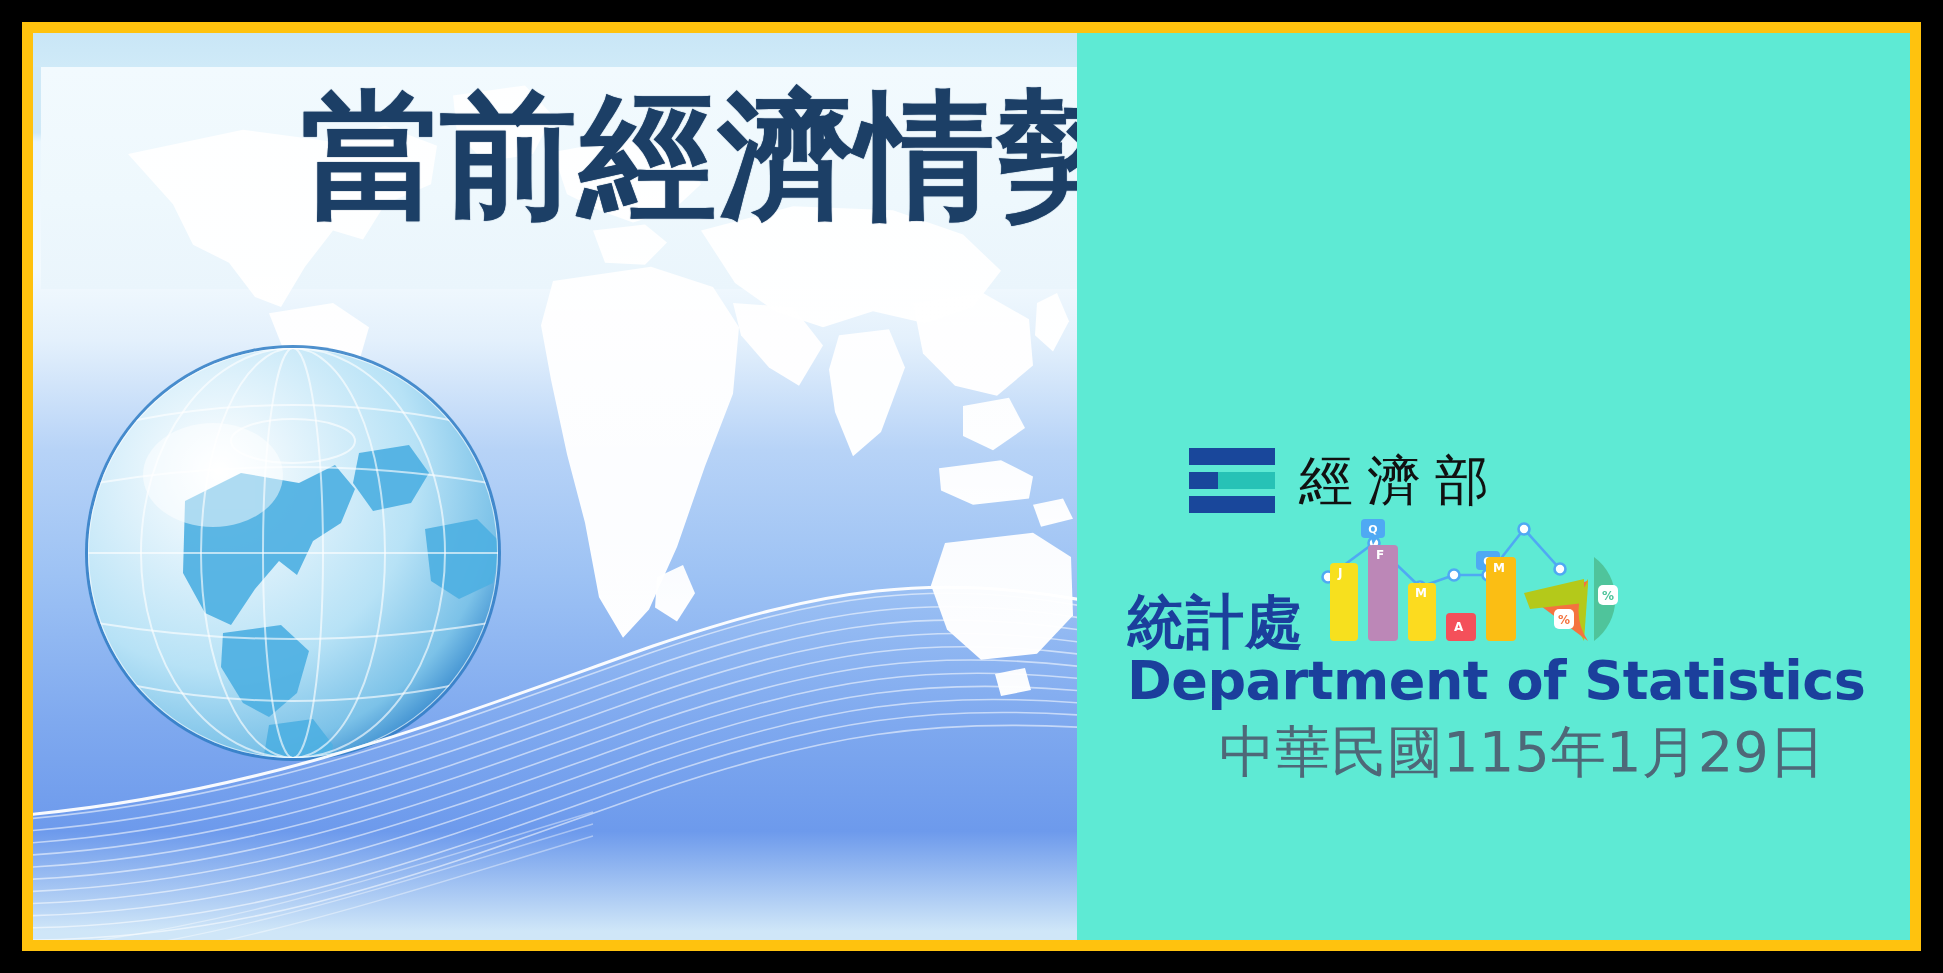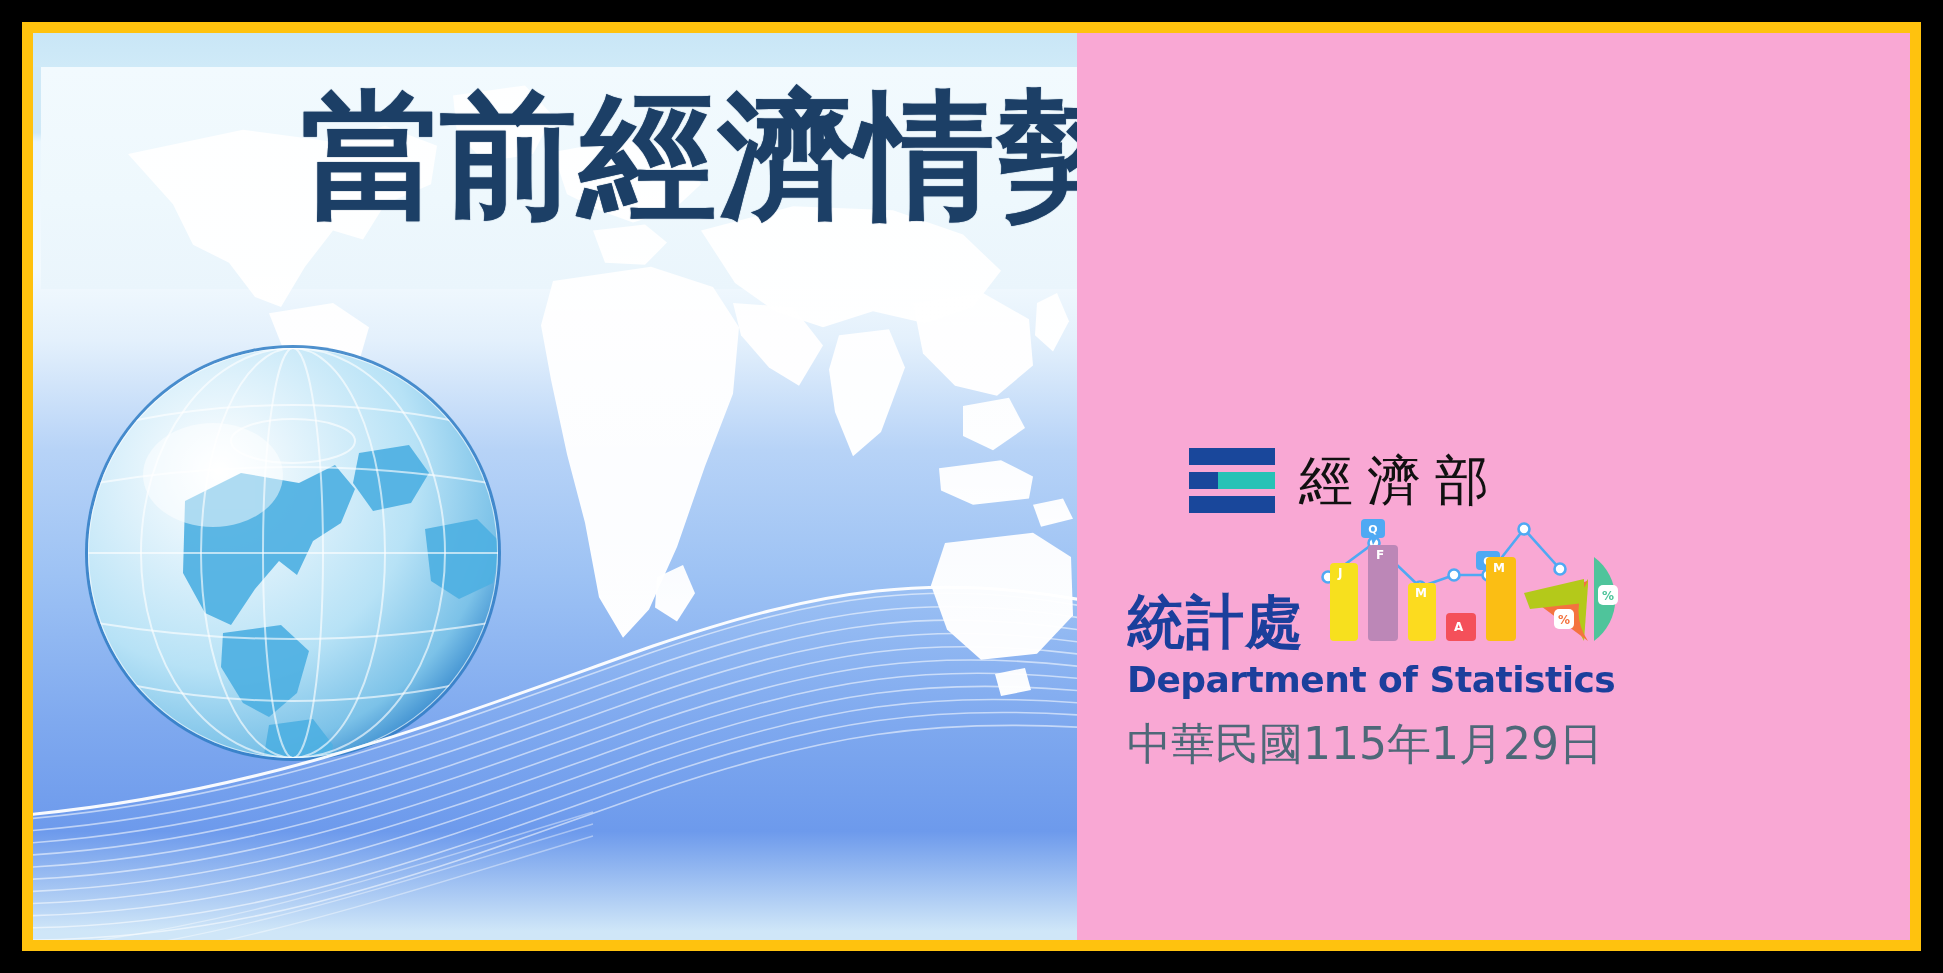--- a/index.html
+++ b/index.html
@@ -44,21 +44,21 @@
   .title{
     position:absolute;left:268px;top:44px;
     font-size:137px;line-height:1.16;letter-spacing:2px;
     font-weight:bold;color:#1c3f66;white-space:nowrap;
     text-shadow:0 0 1px #1c3f66;
     font-family:"DejaVu Sans","Liberation Sans",sans-serif;
   }
 
   
   .right-col{
-    position:absolute;left:1044px;top:0;right:0;bottom:0;background:#f9a8d4;
+    position:absolute;left:1044px;top:0;right:0;bottom:0;background:#5eead4;
   }
   .logo-block{
     position:absolute;left:50px;top:415px;width:790px;
   }
   
   .moea-row{display:flex;align-items:center;gap:24px;margin-left:62px;}
   .moea-bars{display:flex;flex-direction:column;gap:7px;width:86px;}
   .bar-row{display:flex;height:17px;width:86px;}
   .bar-navy{background:#19479b;height:100%;}
   .bar-teal{background:#27c2b6;height:100%;}
@@ -67,27 +67,27 @@
     font-family:"DejaVu Sans","Liberation Sans",sans-serif;font-weight:400;
   }
   
   .dept-row{display:flex;align-items:flex-end;margin-top:4px;}
   .dept-cn{
     font-size:58px;font-weight:bold;color:#1b3f9c;line-height:1;letter-spacing:1px;
     font-family:"DejaVu Sans","Liberation Sans",sans-serif;
   }
   .infographic{margin-left:12px;margin-bottom:2px;}
   .dept-en{
-    font-size:36px;font-weight:bold;color:#1b3f9c;letter-spacing:-0.5px;
-    margin-top:10px;line-height:1.05;
+    font-size:54px;font-weight:bold;color:#1b3f9c;letter-spacing:-0.5px;
+    margin-top:2px;line-height:1.05;
     font-family:"DejaVu Sans","Liberation Sans",sans-serif;
   }
   .date-line{
-    margin-top:16px;
-    font-size:44px;color:#4e6878;letter-spacing:0px;
+    margin-top:5px;text-align:center;
+    font-size:56px;color:#4e6878;letter-spacing:0px;
     font-family:"DejaVu Sans","Liberation Sans",sans-serif;
   }
 </style>
 </head>
 <body>
 
 <div id="slide">
   <div class="gold-frame">
     <div class="inner">
 

